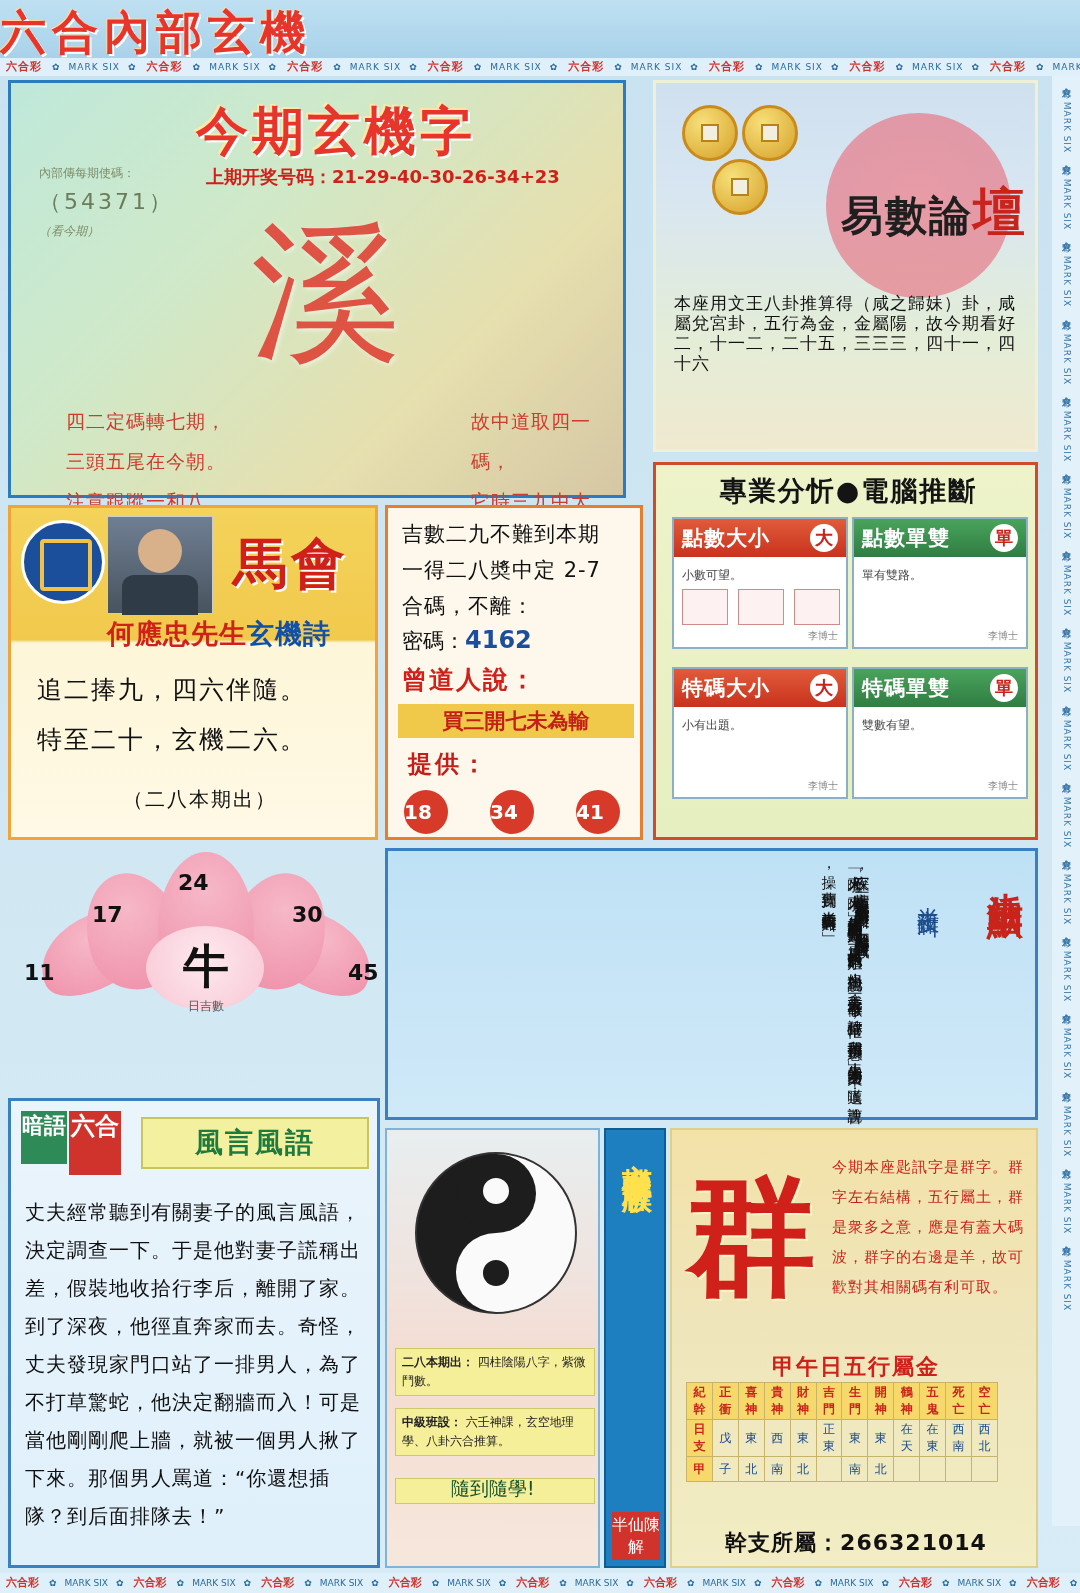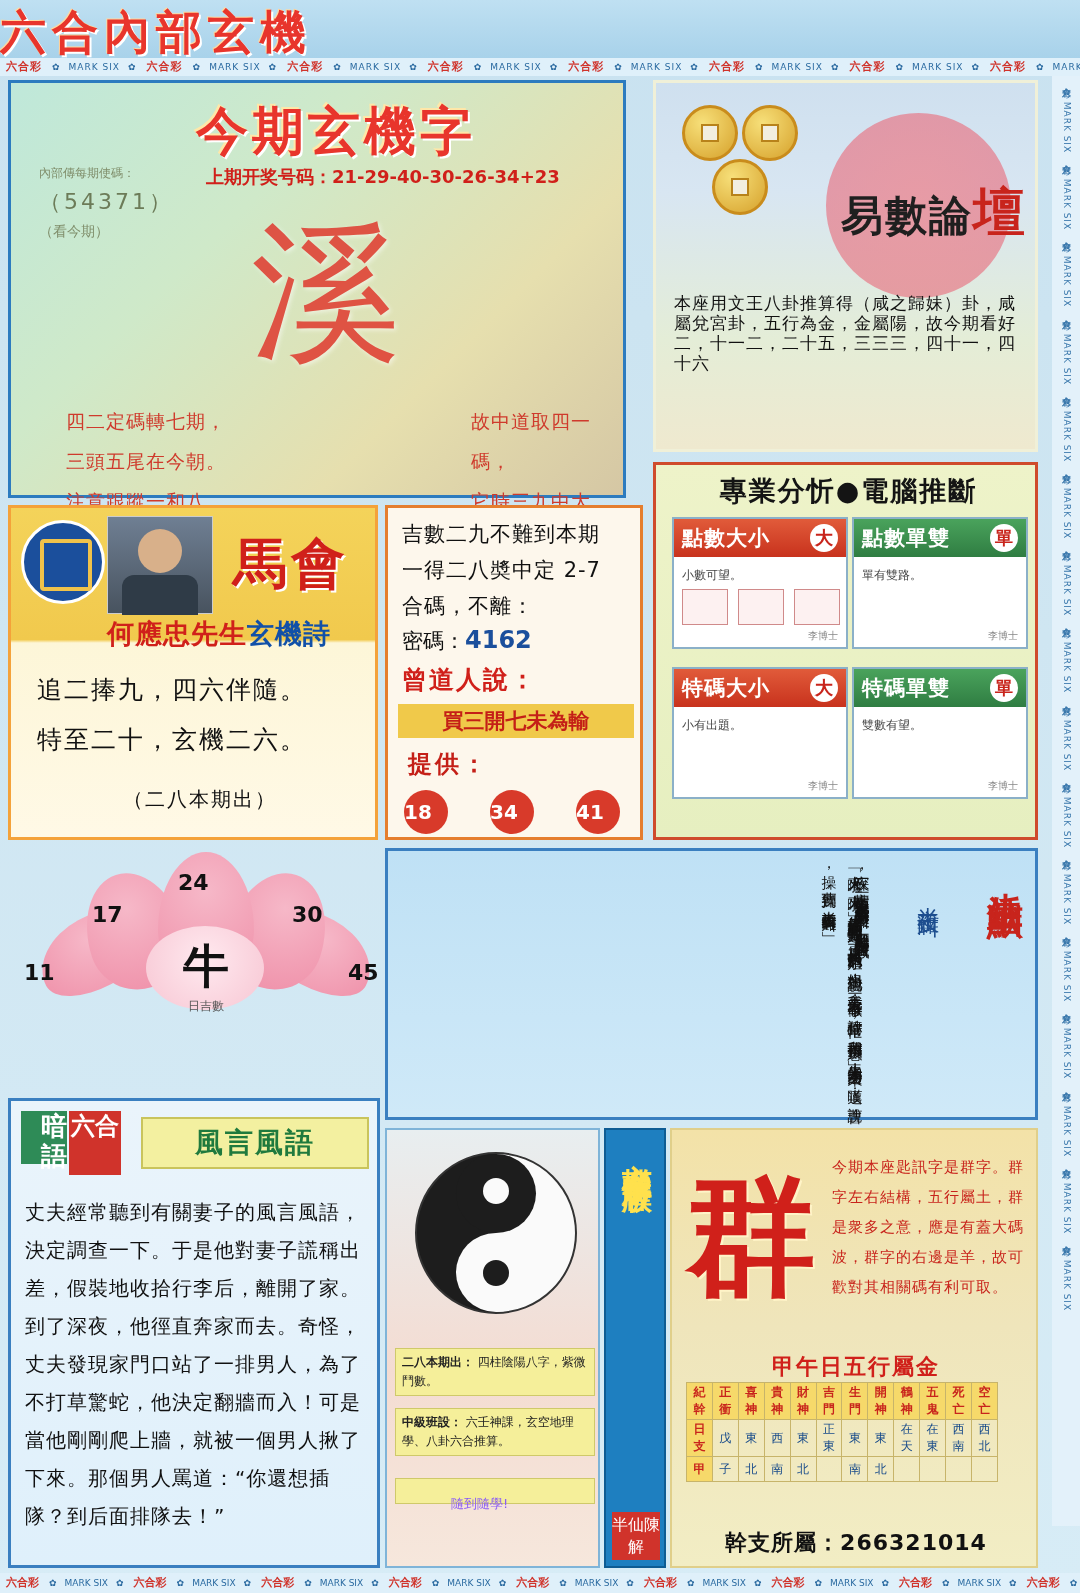--- a/index.html
+++ b/index.html
@@ -39,21 +39,21 @@
 
   
   #p1{left:8px;top:80px;width:618px;height:418px;
       border:3px solid #2c7bbf;
       background:linear-gradient(135deg,#bfe8da 0%,#cfe9c9 35%,#e6dfae 70%,#d5c7a4 100%);}
   #p1 .t1{position:absolute;left:185px;top:14px;font-size:52px;font-weight:bold;
       color:#e8352c;letter-spacing:4px;text-shadow:2px 2px 0 #fff,-2px -2px 0 #ffe7a8;}
   #p1 .lastdraw{position:absolute;left:195px;top:82px;font-size:18px;font-weight:bold;color:#d0201a;}
   #p1 .smallnote{position:absolute;left:28px;top:82px;font-size:12px;color:#7f8d6a;}
   #p1 .code{position:absolute;left:28px;top:104px;font-size:22px;color:#6c7b58;letter-spacing:3px;}
-  #p1 .code2{position:absolute;left:28px;top:140px;font-size:14px;color:#7f8d6a;}
+  #p1 .code2{position:absolute;left:28px;top:140px;font-size:12px;color:#7f8d6a;font-style:italic;}
   #p1 .bigchar{position:absolute;left:240px;top:110px;font-size:150px;color:#e03a2f;
       font-family:"DejaVu Serif","Liberation Serif",serif;opacity:.85;
       text-shadow:2px 2px 4px rgba(255,255,255,.6);}
   #p1 .lines{position:absolute;left:55px;top:318px;}
   #p1 .lineL{font-size:19px;color:#cf3a2c;line-height:40px;letter-spacing:1px;}
   #p1 .lineR{position:absolute;left:460px;top:318px;font-size:19px;color:#cf3a2c;line-height:40px;letter-spacing:1px;}
   #p1 .faded{color:#9bb08c;}
 
   
   #p2{left:653px;top:80px;width:385px;height:372px;
@@ -145,41 +145,41 @@
   #p7 .sub{position:absolute;right:92px;top:38px;font-size:22px;color:#1d4e8f;
       writing-mode:vertical-rl;letter-spacing:3px;}
   #p7 .vtext{position:absolute;top:12px;writing-mode:vertical-rl;font-size:15px;
       line-height:26px;color:#111;height:244px;letter-spacing:1px;}
 
   
   #p8{left:8px;top:1098px;width:372px;height:470px;border:3px solid #3a7fc0;
       background:linear-gradient(180deg,#eaf4fb,#dff0fb);}
   #p8 .badge{position:absolute;left:10px;top:10px;width:102px;height:64px;}
   #p8 .badge .g{position:absolute;left:0;top:0;width:46px;height:53px;background:#2e8b57;
-      color:#fff;font-size:26px;font-weight:bold;text-align:right;line-height:30px;}
+      color:#fff;font-size:22px;font-weight:bold;text-align:center;line-height:30px;}
   #p8 .badge .r{position:absolute;left:48px;top:0;width:52px;height:64px;background:#d0332b;
       color:#fff;font-size:24px;font-weight:bold;text-align:center;line-height:30px;}
   #p8 .t8{position:absolute;left:130px;top:16px;width:224px;height:48px;background:#f3f0a0;
       border:2px solid #c9c45c;color:#1f7a3d;font-size:28px;font-weight:bold;
       text-align:center;line-height:48px;letter-spacing:2px;}
   #p8 .story{position:absolute;left:14px;top:92px;width:344px;font-size:20px;line-height:38px;
       color:#111;letter-spacing:1px;}
 
   
   #p9{left:385px;top:1128px;width:215px;height:440px;border:2px solid #7fb4d8;
       background:linear-gradient(180deg,#e8eef0 0%,#f4dcd2 55%,#f6e7dc 100%);}
   .taiji{position:absolute;left:28px;top:22px;width:158px;height:158px;border-radius:50%;
       background:linear-gradient(90deg,#1d1d1d 50%,#fafafa 50%);border:2px solid #333;}
   .taiji:before{content:"";position:absolute;left:39px;top:0;width:80px;height:79px;border-radius:50%;background:#1d1d1d;}
   .taiji:after{content:"";position:absolute;left:39px;top:79px;width:80px;height:79px;border-radius:50%;background:#fafafa;}
   .taiji .d1{position:absolute;left:66px;top:24px;width:26px;height:26px;border-radius:50%;background:#fafafa;z-index:3;}
   .taiji .d2{position:absolute;left:66px;top:106px;width:26px;height:26px;border-radius:50%;background:#1d1d1d;z-index:3;}
   #p9 .cls{position:absolute;left:8px;width:200px;background:#f5ef9a;border:1px solid #cfc96a;
       font-size:12px;color:#222;line-height:19px;padding:4px 6px;box-sizing:border-box;}
-  #p9 .fast{position:absolute;left:55px;top:15px;font-size:13px;color:#8b5cf6;}
+  #p9 .fast{position:absolute;left:55px;top:0;font-size:19px;color:#14532d;}
 
   
   #p10{left:604px;top:1128px;width:62px;height:440px;background:#1e7fc0;border:2px solid #0e5c93;}
   #p10 .v{position:absolute;left:0;top:10px;width:62px;writing-mode:vertical-rl;
       font-size:30px;font-weight:bold;color:#ffe14d;line-height:62px;letter-spacing:4px;text-align:center;}
   #p10 .seal{position:absolute;left:6px;bottom:6px;width:48px;height:48px;background:#d0332b;
       color:#fff;font-size:16px;text-align:center;line-height:22px;padding-top:2px;box-sizing:border-box;}
 
   
   #p11{left:670px;top:1128px;width:368px;height:440px;

